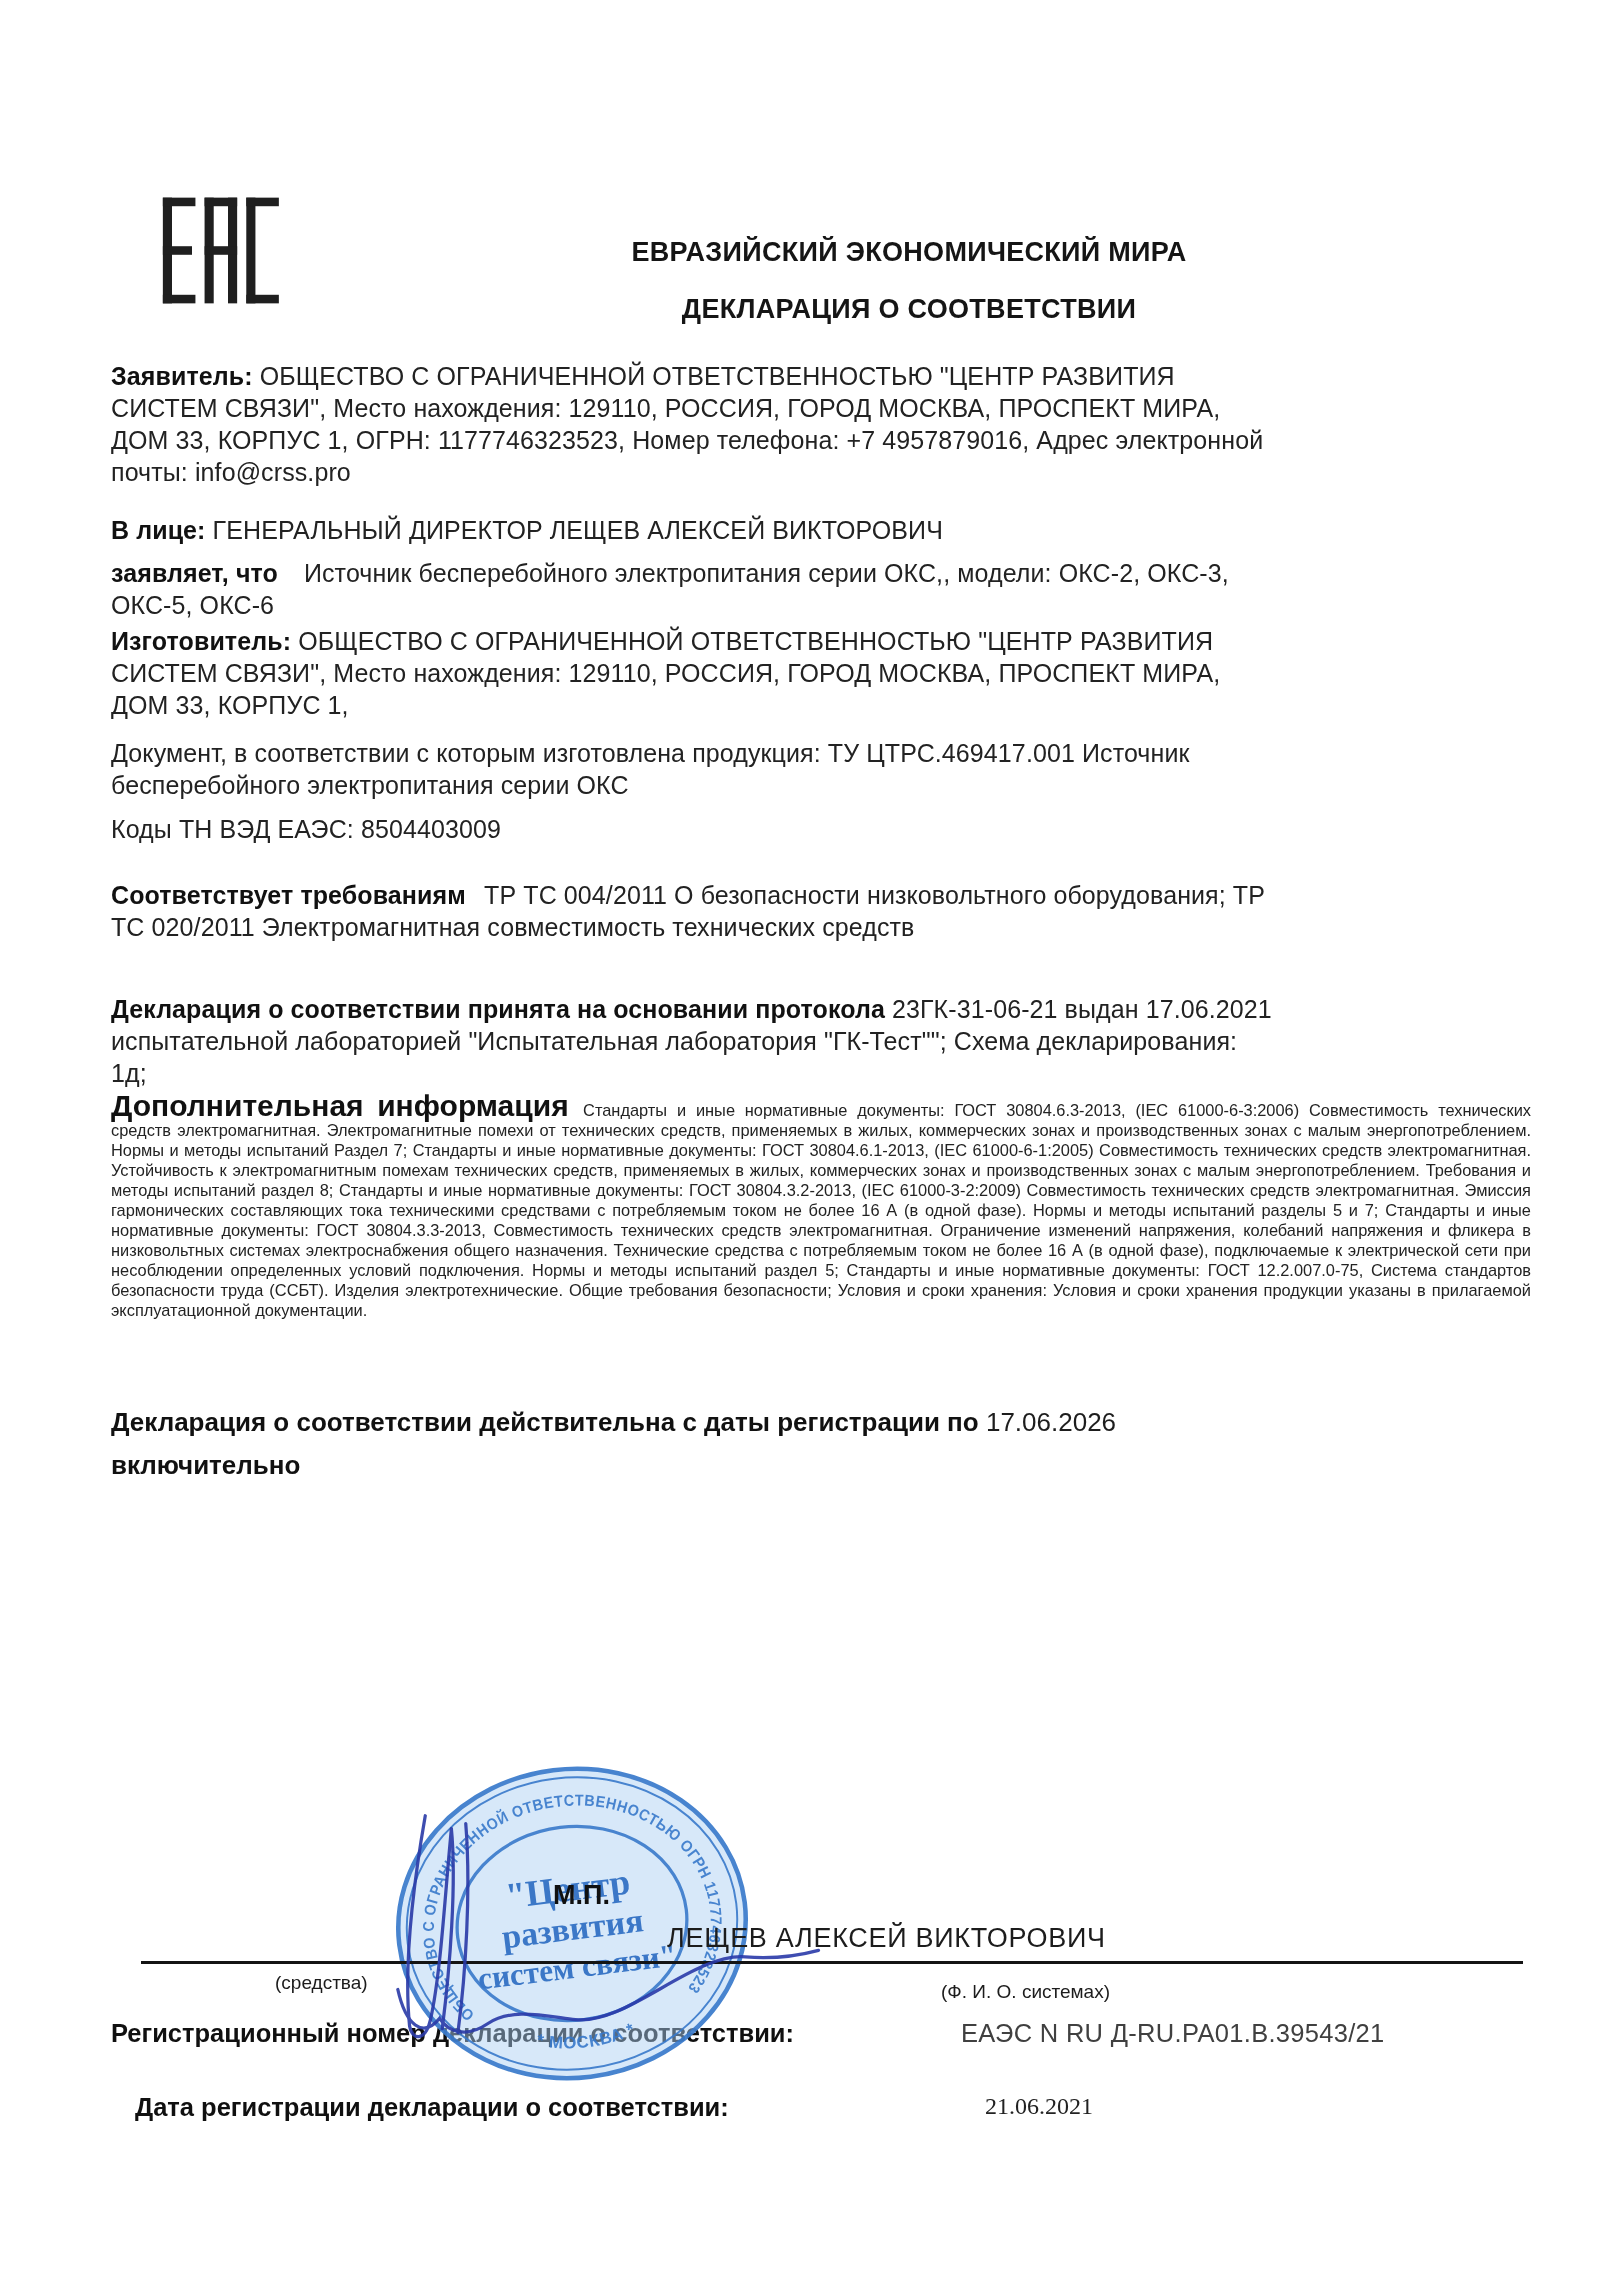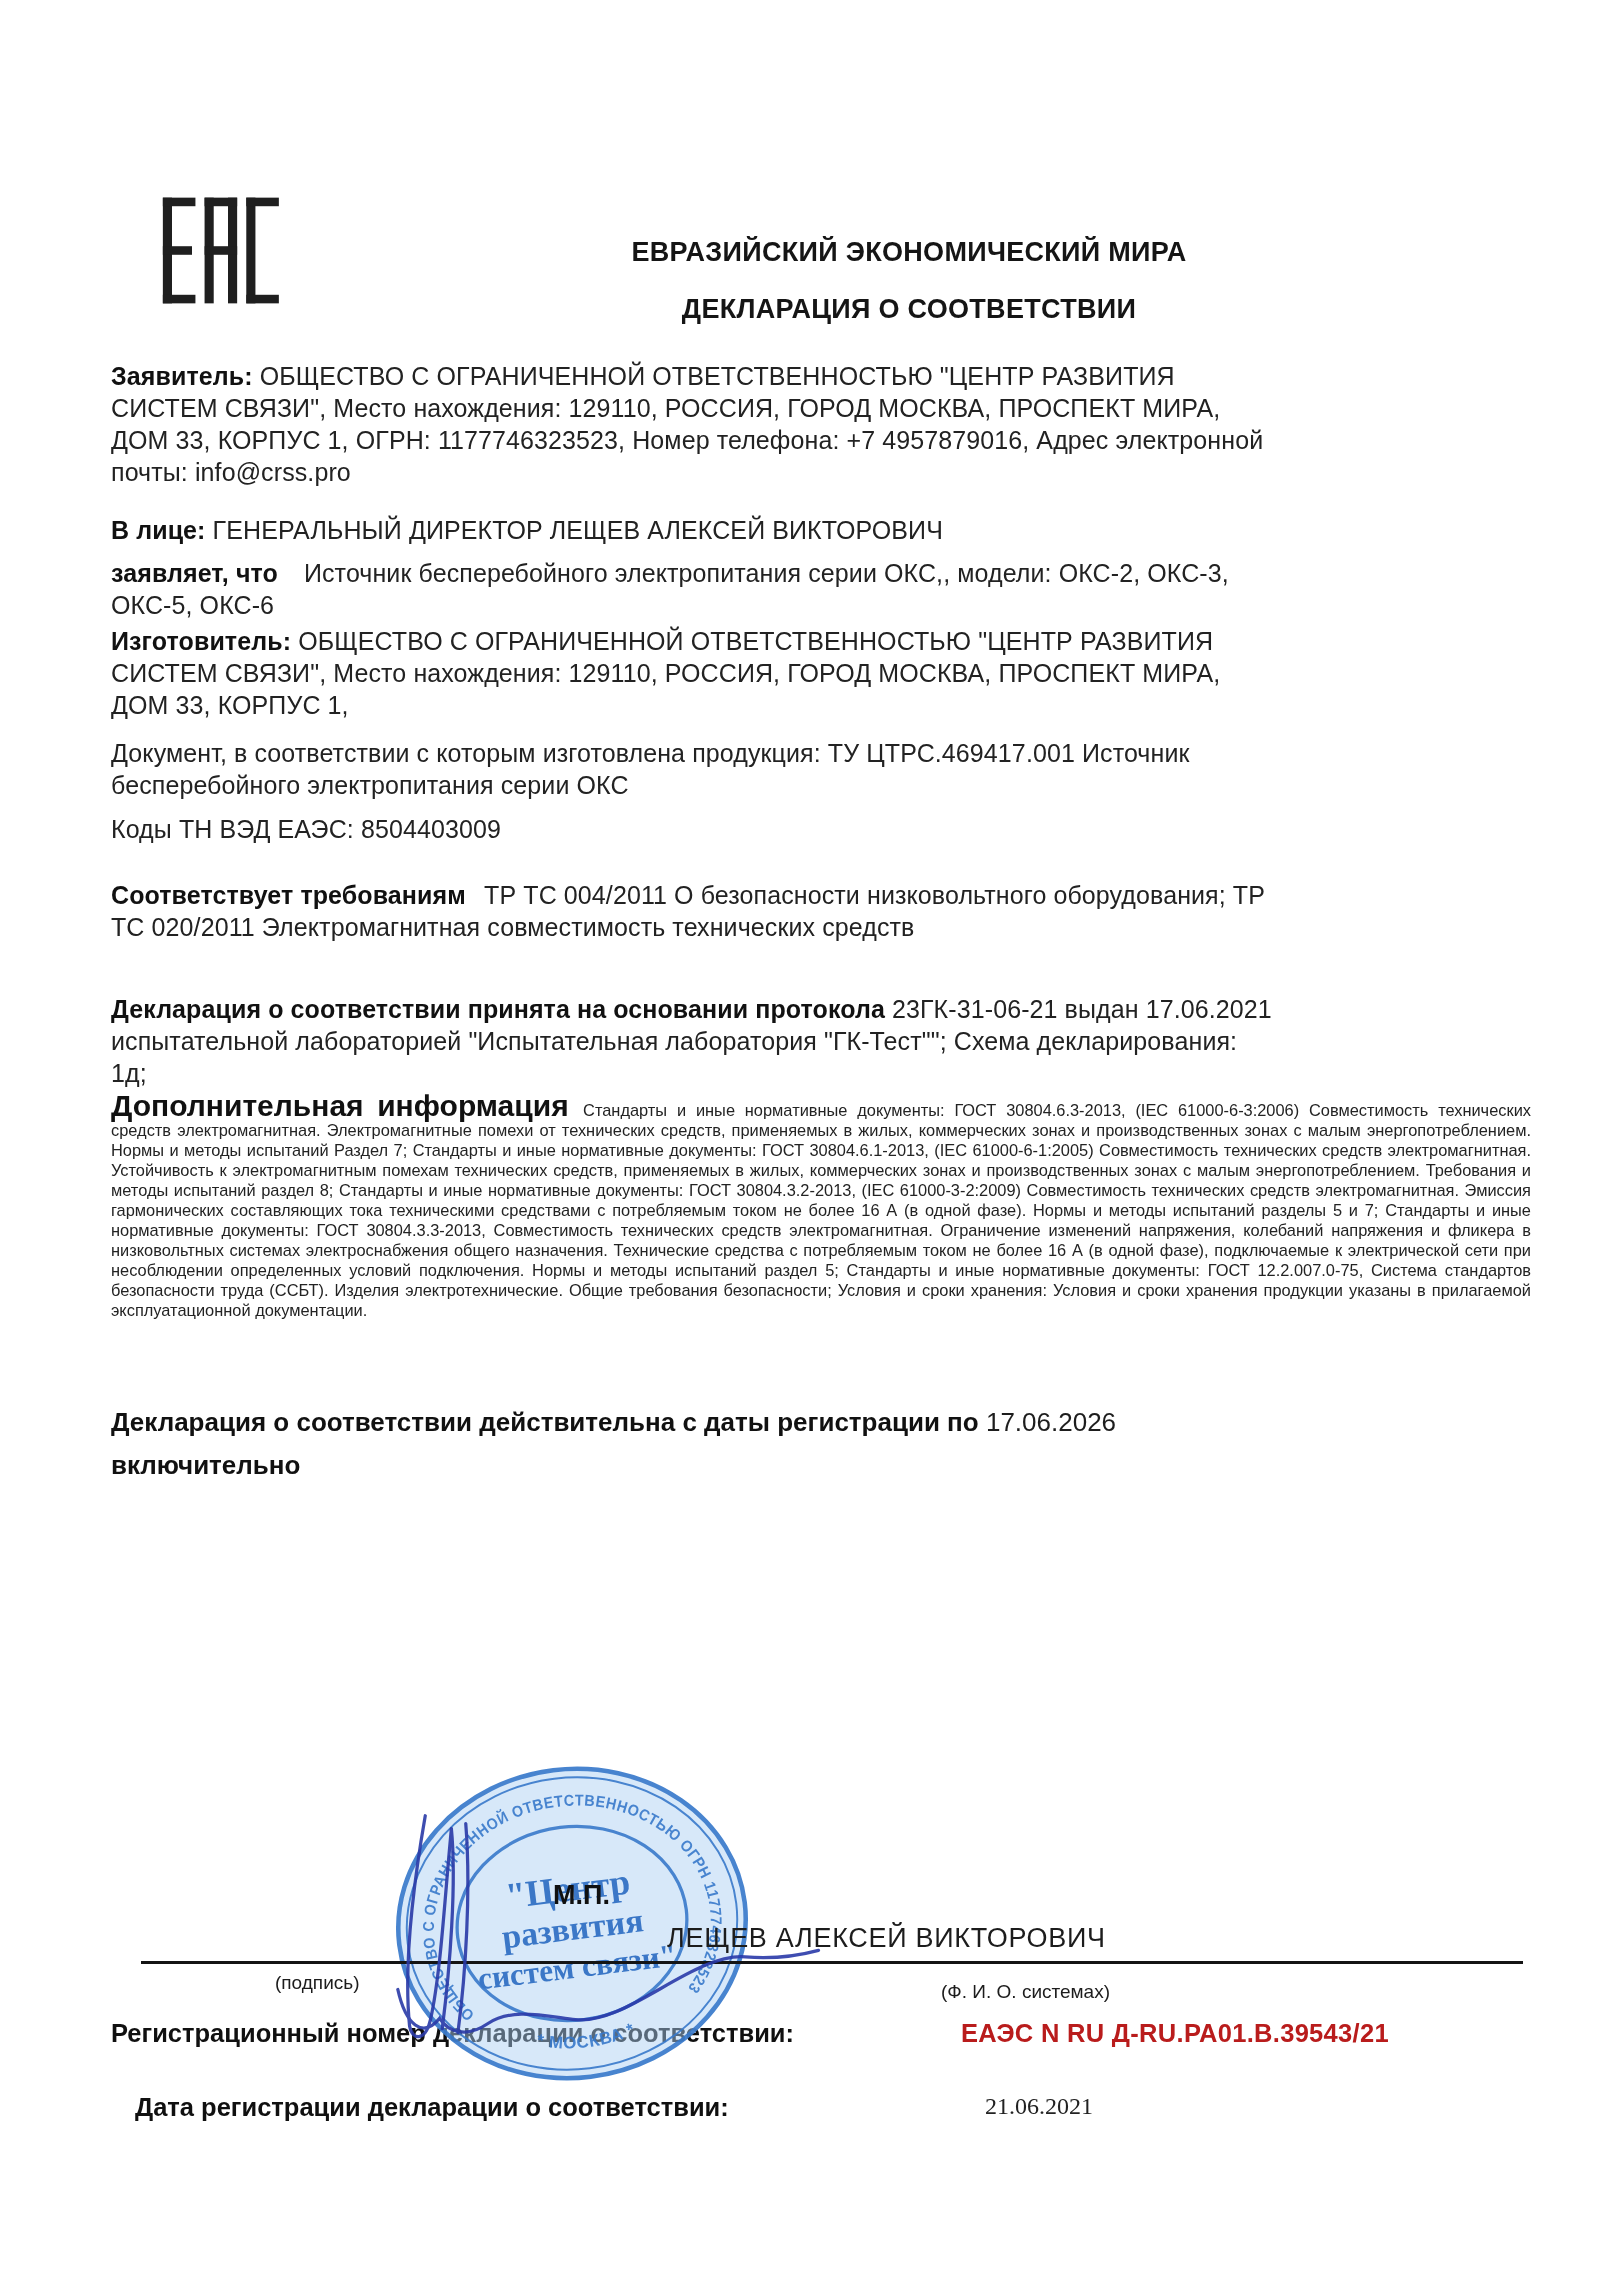--- a/index.html
+++ b/index.html
@@ -30,21 +30,21 @@
   .stamp-wrap{position:absolute;left:381px;top:1758px;width:382px;height:331px;transform:rotate(-7deg);z-index:1;opacity:.94;}
   .sig-svg{position:absolute;left:327px;top:1804px;width:497px;height:243px;z-index:5;}
   .mp{position:absolute;left:553px;top:1880px;font-size:27px;font-weight:bold;color:#101010;z-index:4;}
   .fio-name{position:absolute;left:667px;top:1923px;font-size:27px;letter-spacing:0.7px;color:#1c1c1c;z-index:3;}
   .sig-line{position:absolute;left:141px;top:1961px;width:1382px;border-top:3.3px solid #141414;z-index:2;}
   .cap-sign{position:absolute;left:275px;top:1972px;font-size:19px;color:#1c1c1c;}
   .cap-fio{position:absolute;left:941px;top:1981px;font-size:19px;color:#1c1c1c;}
   .reg-row{position:absolute;left:111px;top:2019px;width:1472px;font-size:25.5px;}
   .date-row{position:absolute;left:111px;top:2093px;width:1472px;font-size:25.5px;margin-left:24px;}
   .row-label{font-weight:bold;color:#101010;}
-  .reg-value{position:absolute;left:850px;top:0;font-weight:bold;color:#b91c1c;letter-spacing:0.3px;}
+  .reg-value{position:absolute;left:850px;top:0;font-weight:normal;color:#404040;letter-spacing:0.3px;}
   .date-value{position:absolute;left:850px;top:0;font-family:"Liberation Serif",serif;font-size:24px;color:#222;}
   .stamp-blue{fill:none;stroke:#3d7dcd;}
   .ring-text{font-family:"Liberation Sans",sans-serif;font-weight:bold;font-size:24px;fill:#3d7dcd;letter-spacing:1px;}
   .stamp-center{font-family:"Liberation Serif",serif;font-weight:bold;fill:#2f6fc4;text-anchor:middle;}
 </style>
 </head>
 <body>
 
 <div class="page">
 
@@ -135,21 +135,21 @@
       <path d="M108 284 C 120 338, 146 360, 172 328 C 186 350, 214 358, 246 336 C 282 312, 330 324, 380 330 C 460 338, 560 228, 640 234 C 686 238, 722 232, 752 224"></path>
     </g>
   </svg>
 
   <div class="mp">М.П.</div>
 
   <div class="fio-name">ЛЕЩЕВ АЛЕКСЕЙ ВИКТОРОВИЧ</div>
 
   <div class="sig-line"></div>
 
-  <div class="cap-sign">(подпись)</div>
+  <div class="cap-sign">(средства)</div>
   <div class="cap-fio">(Ф. И. О. системах)</div>
 
   <div class="reg-row">
     <span class="row-label">Регистрационный номер декларации о соответствии:</span>
     <span class="reg-value">ЕАЭС N RU Д-RU.РА01.В.39543/21</span>
   </div>
 
   <div class="date-row">
     <span class="row-label">Дата регистрации декларации о соответствии:</span>
     <span class="date-value">21.06.2021</span>

